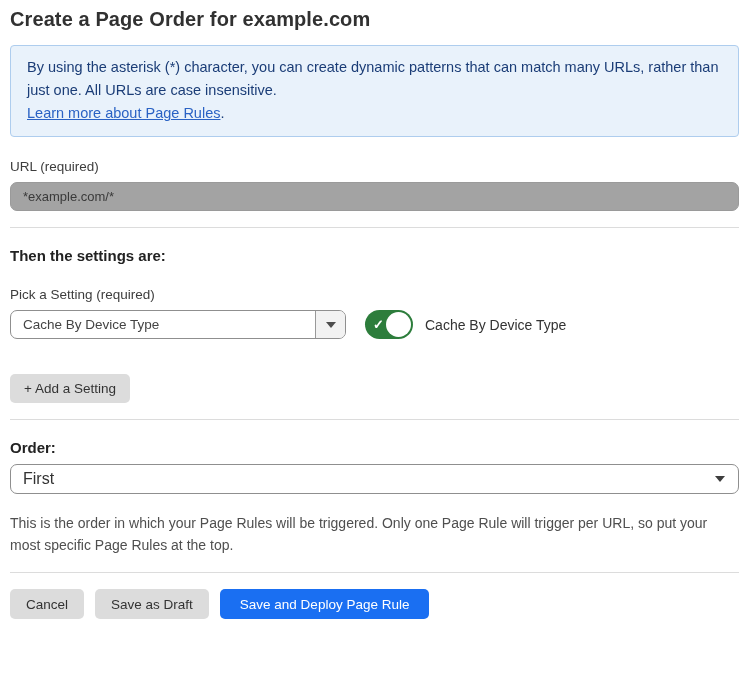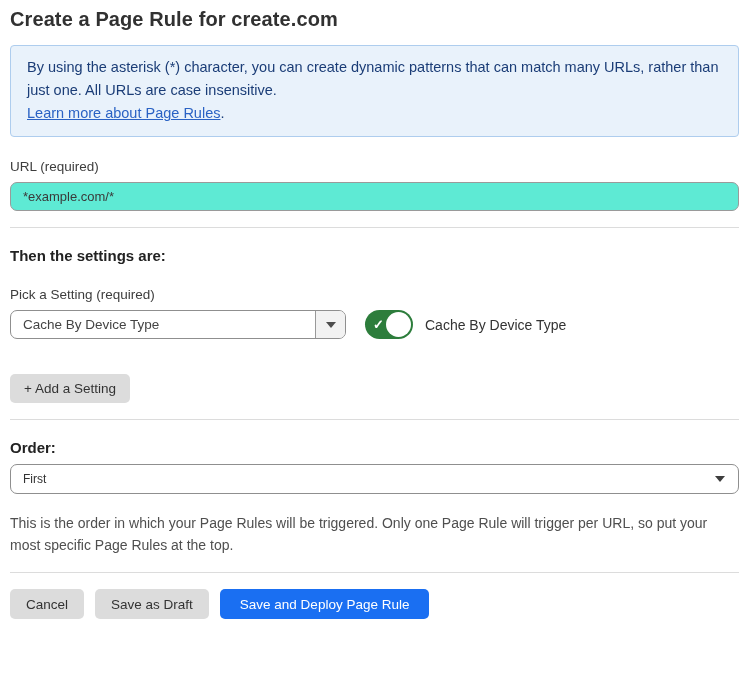--- a/index.html
+++ b/index.html
@@ -51,21 +51,21 @@
     display: block;
     margin-top: 7px;
     width: 100%;
     height: 29px;
     border: 1px solid #9a9a9a;
     border-radius: 7px;
     padding: 0 12px;
     font-family: "Liberation Sans", sans-serif;
     font-size: 13px;
     color: #3a3a3a;
-    background: #5eead4;
+    background: #a3a3a3;
     outline: none;
   }
   .hint-text {
     margin-top: 7px;
     font-size: 13px;
     color: #4d4d4d;
     line-height: 16px;
   }
 
   .divider {
@@ -187,21 +187,21 @@
     position: relative;
     margin-top: 7px;
     width: 100%;
     height: 30px;
     border: 1px solid #8f8f8f;
     border-radius: 7px;
     background: #fff;
     display: flex;
     align-items: center;
     padding: 0 34px 0 12px;
-    font-size: 12px;
+    font-size: 16px;
     color: #333;
     cursor: pointer;
   }
   .select .caret-down {
     position: absolute;
     right: 13px;
     top: 50%;
     margin-top: -3px;
     border-top-color: #3d3d3d;
   }
@@ -219,21 +219,21 @@
     display: flex;
     gap: 11px;
   }
   .footer-actions .btn { height: 30px; }
 </style>
 </head>
 <body>
 
 <div class="page">
 
-  <h1 class="page-title">Create a Page Rule for create.com</h1>
+  <h1 class="page-title">Create a Page Order for example.com</h1>
 
   <div class="info-box">
     <div class="info-body">By using the asterisk (*) character, you can create dynamic patterns that can match many URLs, rather than just one. All URLs are case insensitive.</div>
     <div><a>Learn more about Page Rules</a><span>.</span></div>
   </div>
 
   <label class="field-label">URL (required)</label>
   <input class="text-input" type="text" value="*example.com/*" style="">
 
   <hr class="divider">

